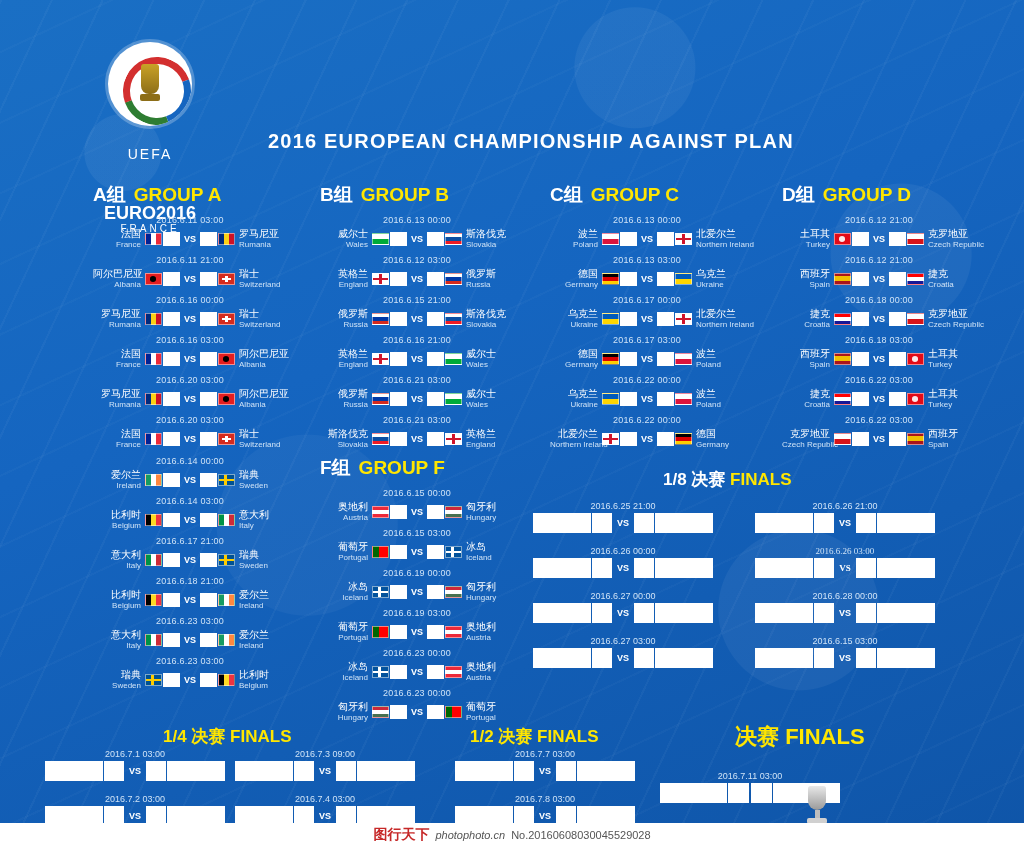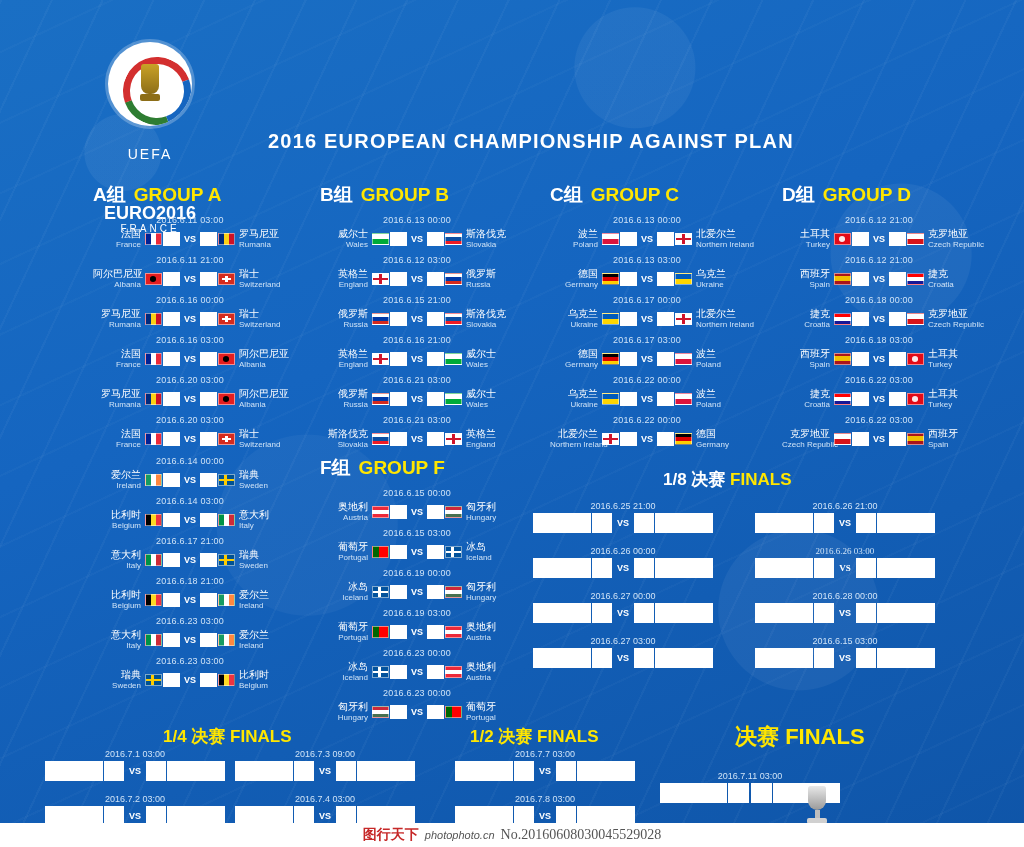--- a/index.html
+++ b/index.html
@@ -90,21 +90,21 @@
   .trophy{position:absolute;left:805px;top:786px;width:24px;height:44px;}
   .trophy .cup{width:18px;height:24px;margin:0 auto;background:linear-gradient(#e8e8e8,#9a9a9a);border-radius:3px 3px 10px 10px;}
   .trophy .stem{width:5px;height:8px;margin:0 auto;background:#bdbdbd;}
   .trophy .base{width:20px;height:6px;margin:0 auto;background:#d0d0d0;border-radius:2px;}
 
   
   .footer{position:absolute;left:0;bottom:0;width:1024px;height:24px;background:#ffffff;}
   .footer-inner{display:flex;align-items:center;justify-content:center;height:24px;gap:6px;}
   .f-logo{color:#c62828;font-size:14px;font-weight:bold;}
   .f-site{color:#555;font-size:11px;font-style:italic;}
-  .f-id{color:#555;font-size:14px;font-family:Liberation Serif, serif;}
+  .f-id{color:#555;font-size:11px;}
 </style>
 </head>
 <body>
 
 <div class="bg-pattern"></div>
 
 <div class="wrap">
 
   <div class="header">
     <div class="logo">

